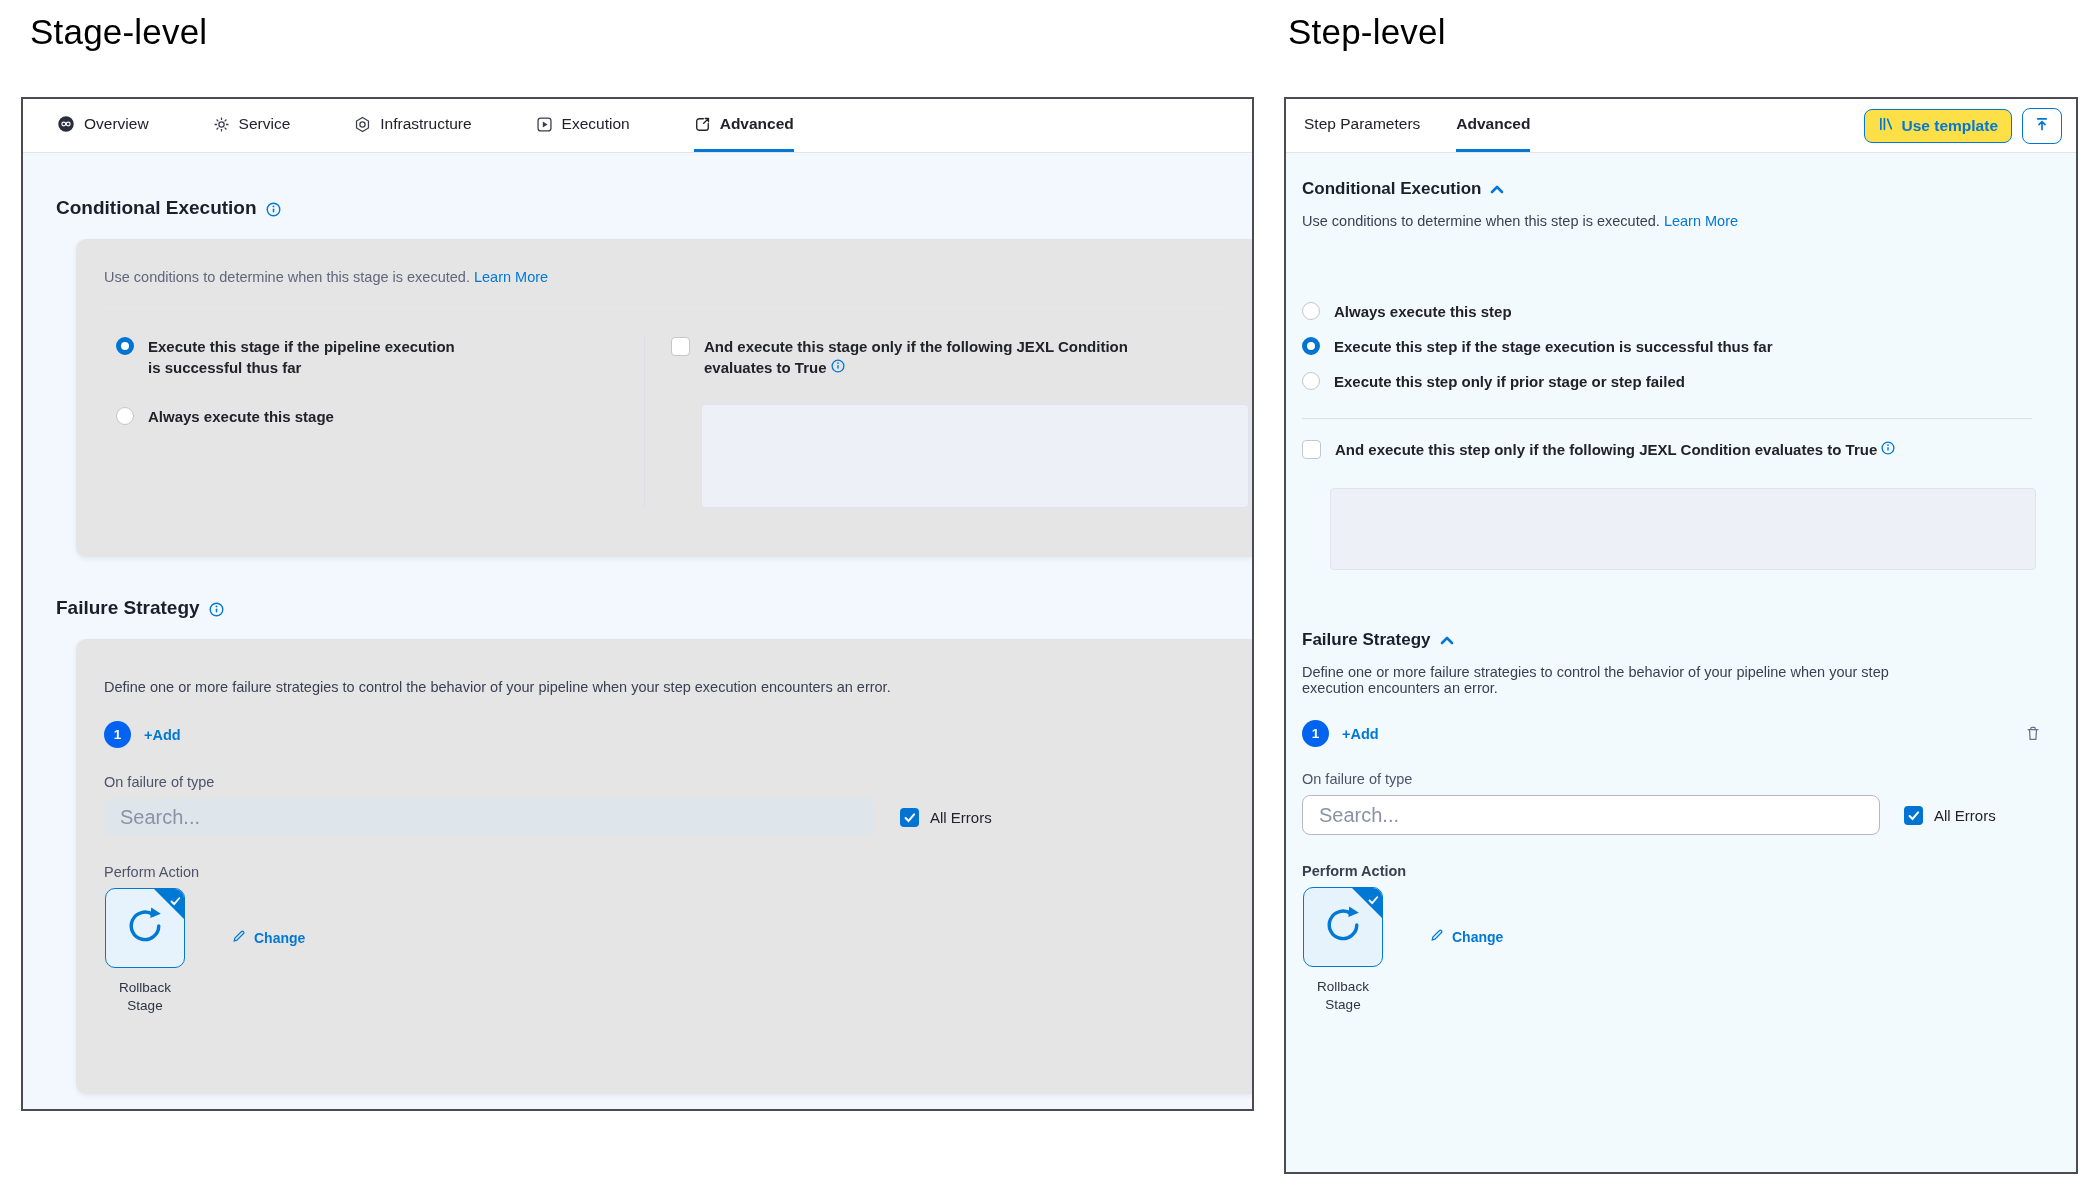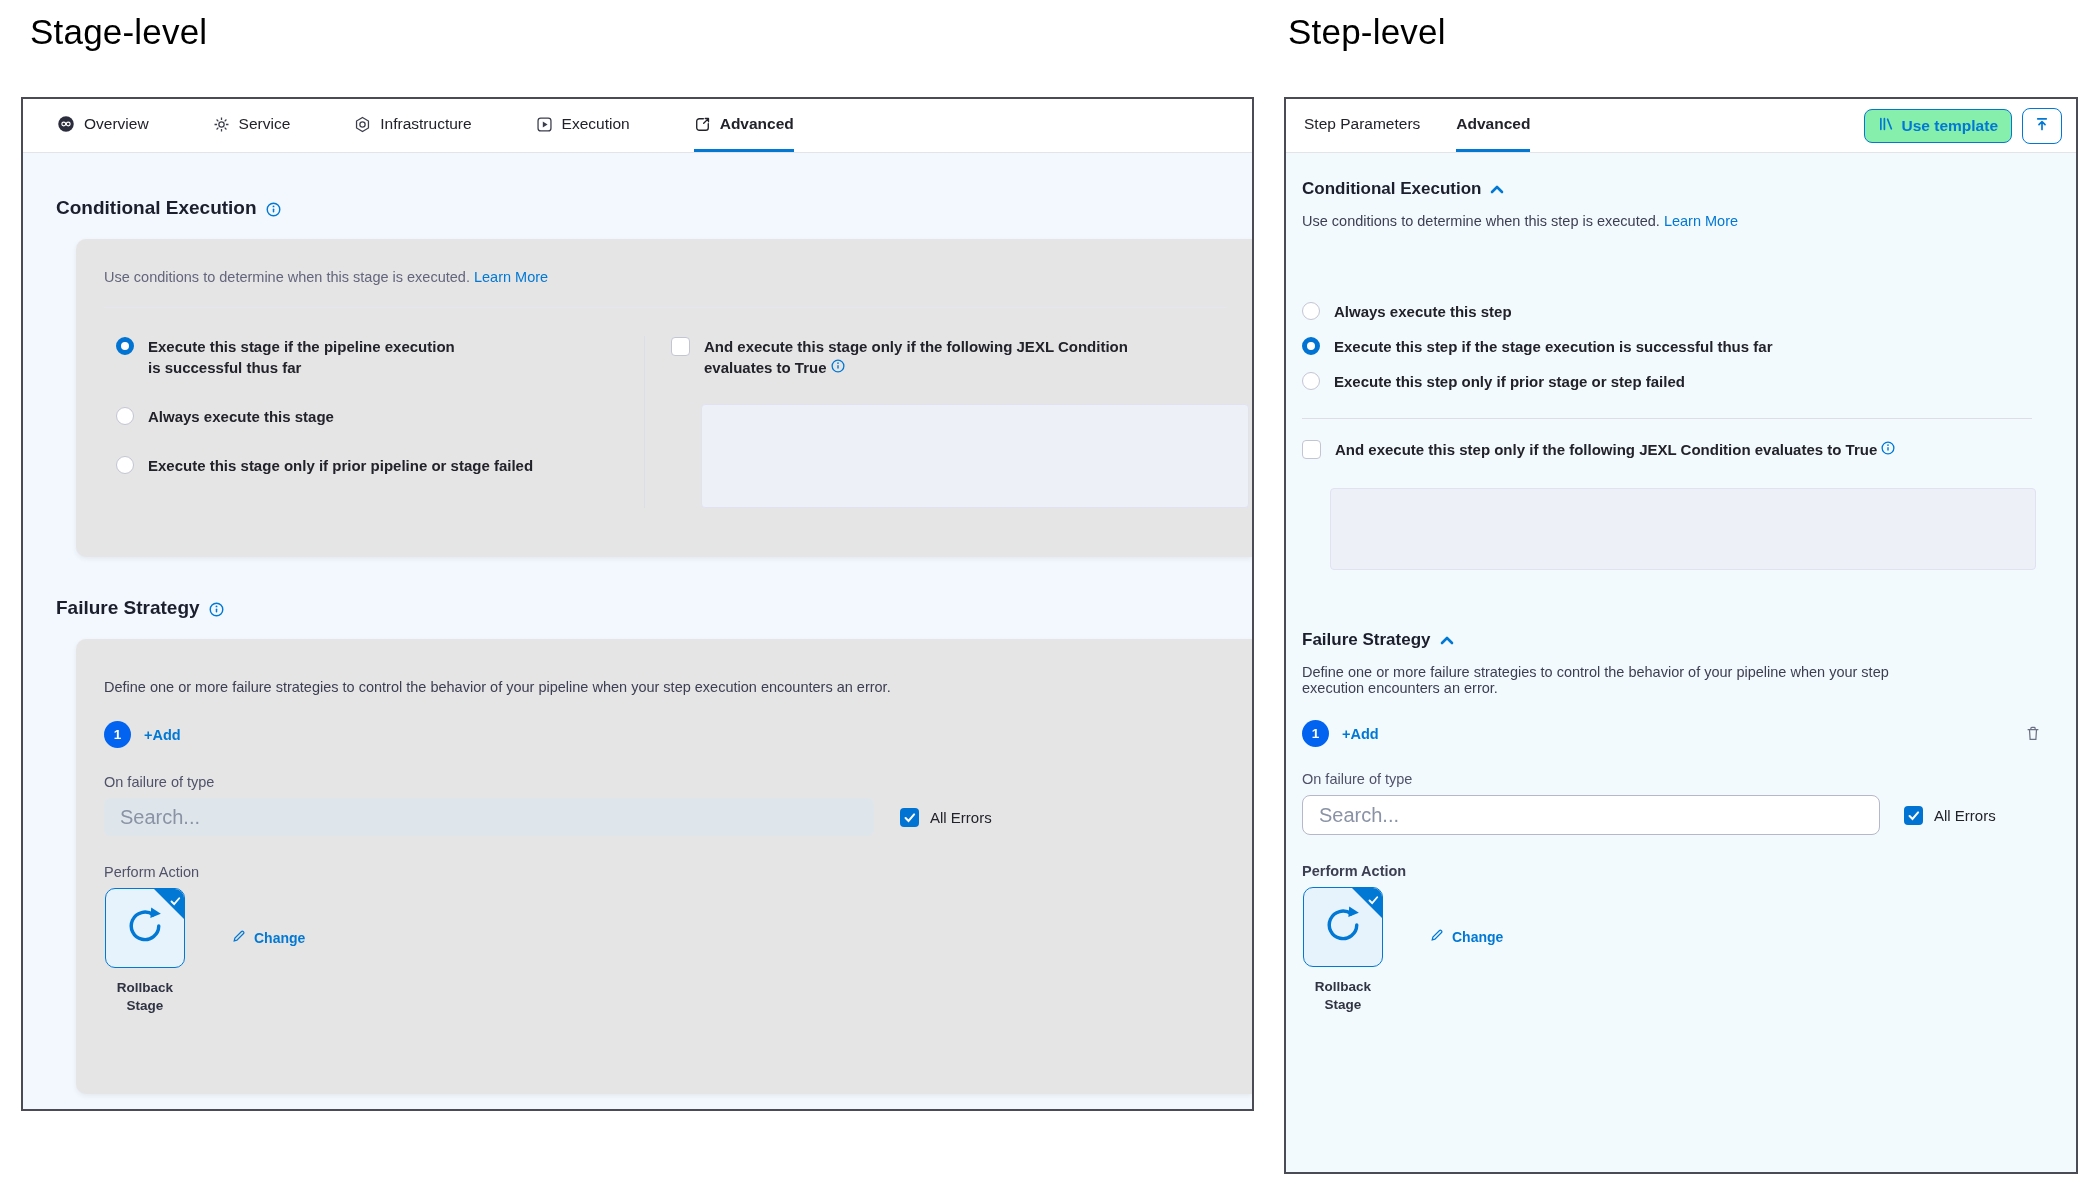--- a/index.html
+++ b/index.html
@@ -21,21 +21,21 @@
             border-bottom:1px solid #e3e4ea; }
   #stage-panel .tabbar { padding:0 0 0 34px; gap:64px; }
   #step-panel  .tabbar { padding:0 14px 0 18px; gap:36px; }
   .tab { display:flex; align-items:center; gap:9px; font-size:15.5px; color:#22222a;
          border-bottom:3px solid transparent; cursor:pointer; white-space:nowrap; }
   .tab.active { font-weight:700; border-bottom-color:#0278d5; }
   .tab .ticon { display:flex; align-items:center; }
   .tab-actions { margin-left:auto; display:flex; align-items:center; gap:10px; }
   .btn-outline { display:flex; align-items:center; gap:8px; border:1.6px solid #0278d5;
                  color:#0278d5; font-weight:700; font-size:15.5px; border-radius:8px;
-                 padding:6px 13px; background:#86efac; cursor:pointer; }
+                 padding:6px 13px; background:#fde047; cursor:pointer; }
   .btn-icon { width:40px; height:36px; border:1.6px solid #0278d5; border-radius:8px;
               display:flex; align-items:center; justify-content:center; background:#fff; cursor:pointer; }
 
   
   .panel-body { position:absolute; left:0; right:0; top:54px; bottom:0; background:#f2f8fd; overflow:hidden; }
 
   .section-heading { display:flex; align-items:center; gap:9px; font-weight:700; color:#1b1e2c; }
   #stage-panel .section-heading { font-size:19px; margin-left:33px; }
   #step-panel  .section-heading { font-size:17px; }
   .info-icon { display:inline-flex; margin-top:2px; }
@@ -82,21 +82,21 @@
   .allerrors { display:flex; align-items:center; gap:11px; font-size:15px; color:#22222a; margin-left:26px; cursor:pointer; }
 
   .action-row { display:flex; align-items:center; gap:46px; margin-top:8px; }
   .action-col { display:flex; flex-direction:column; align-items:center; width:82px; }
   .action-tile { position:relative; width:80px; height:80px; background:#e7f3fc;
                  border:1.7px solid #0278d5; border-radius:10px; display:flex;
                  align-items:center; justify-content:center; cursor:pointer; overflow:hidden; }
   .corner { position:absolute; top:0; right:0; width:0; height:0;
             border-top:30px solid #0278d5; border-left:30px solid transparent; }
   .corner-check { position:absolute; top:3px; right:3px; }
-  .action-name { margin-top:11px; font-size:13.5px; font-weight:700; color:#2f3342;
+  .action-name { margin-top:11px; font-size:13.5px; font-weight:400; color:#2f3342;
                  text-align:center; line-height:1.35; width:82px; }
   .change-link { display:flex; align-items:center; gap:8px; font-size:14px; font-weight:700;
                  color:#0278d5; cursor:pointer; margin-top:-28px; }
 
   
   #step-panel .panel-body { padding:0 0 0 16px; background:#f3fafd; }
   #delegate-heading { margin-top:58px; }
   #step-ce-heading { margin-top:26px; }
   .step-desc { margin-top:14px; font-size:14.5px; color:#3c3e52; }
   #step-radios { margin-top:72px; display:flex; flex-direction:column; gap:14px; }
@@ -190,24 +190,20 @@
       <div class="cols">
         <div class="col-left">
           <div class="radio-row">
             <span class="radio sel"></span>
             <span style="max-width:308px">Execute this stage if the pipeline execution is successful thus far</span>
           </div>
           <div class="radio-row">
             <span class="radio un"></span>
             <span>Always execute this stage</span>
           </div>
-          <div class="radio-row">
-            <span class="radio un"></span>
-            <span>Execute this stage only if prior pipeline or stage failed</span>
-          </div>
         </div>
         <div class="col-right">
           <div class="cb-row">
             <span class="cb un"></span>
             <span style="max-width:432px">
               <span>And execute this stage only if the following JEXL Condition evaluates to True</span>
               <span class="info-icon">
                   <svg width="14" height="14" viewBox="0 0 16 16">
                     <circle cx="8" cy="8" r="6.7" fill="none" stroke="#0278d5" stroke-width="1.5"></circle>
                     <rect x="7.2" y="6.9" width="1.6" height="4.2" rx=".8" fill="#0278d5"></rect>

